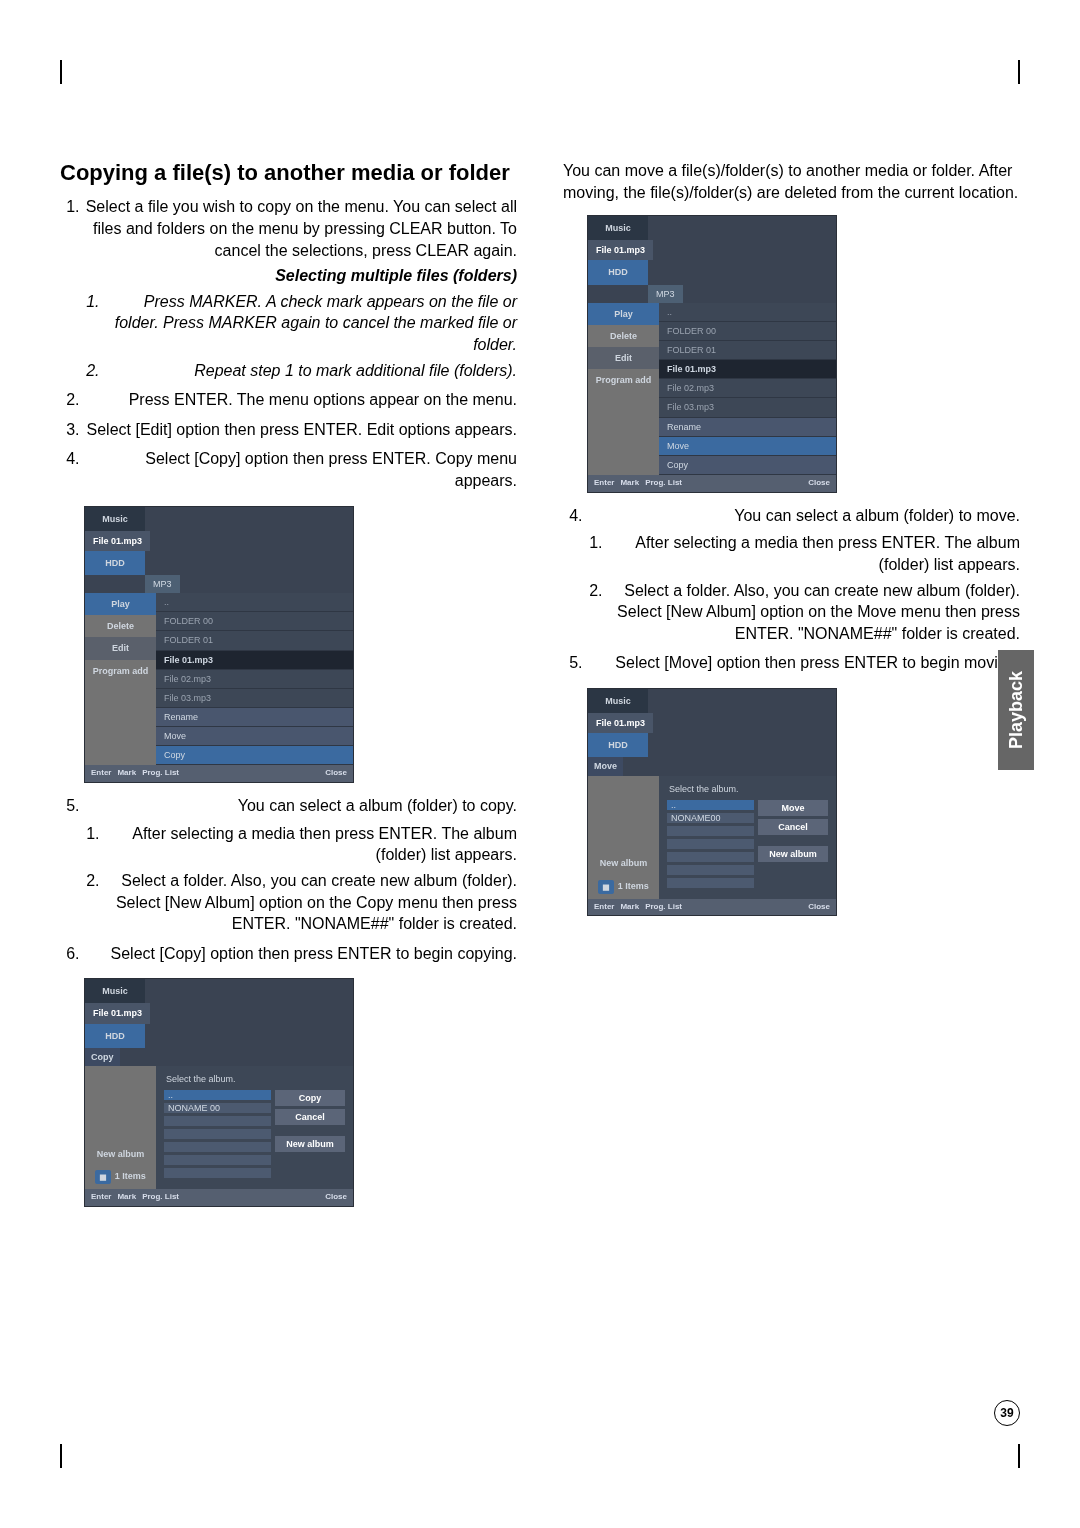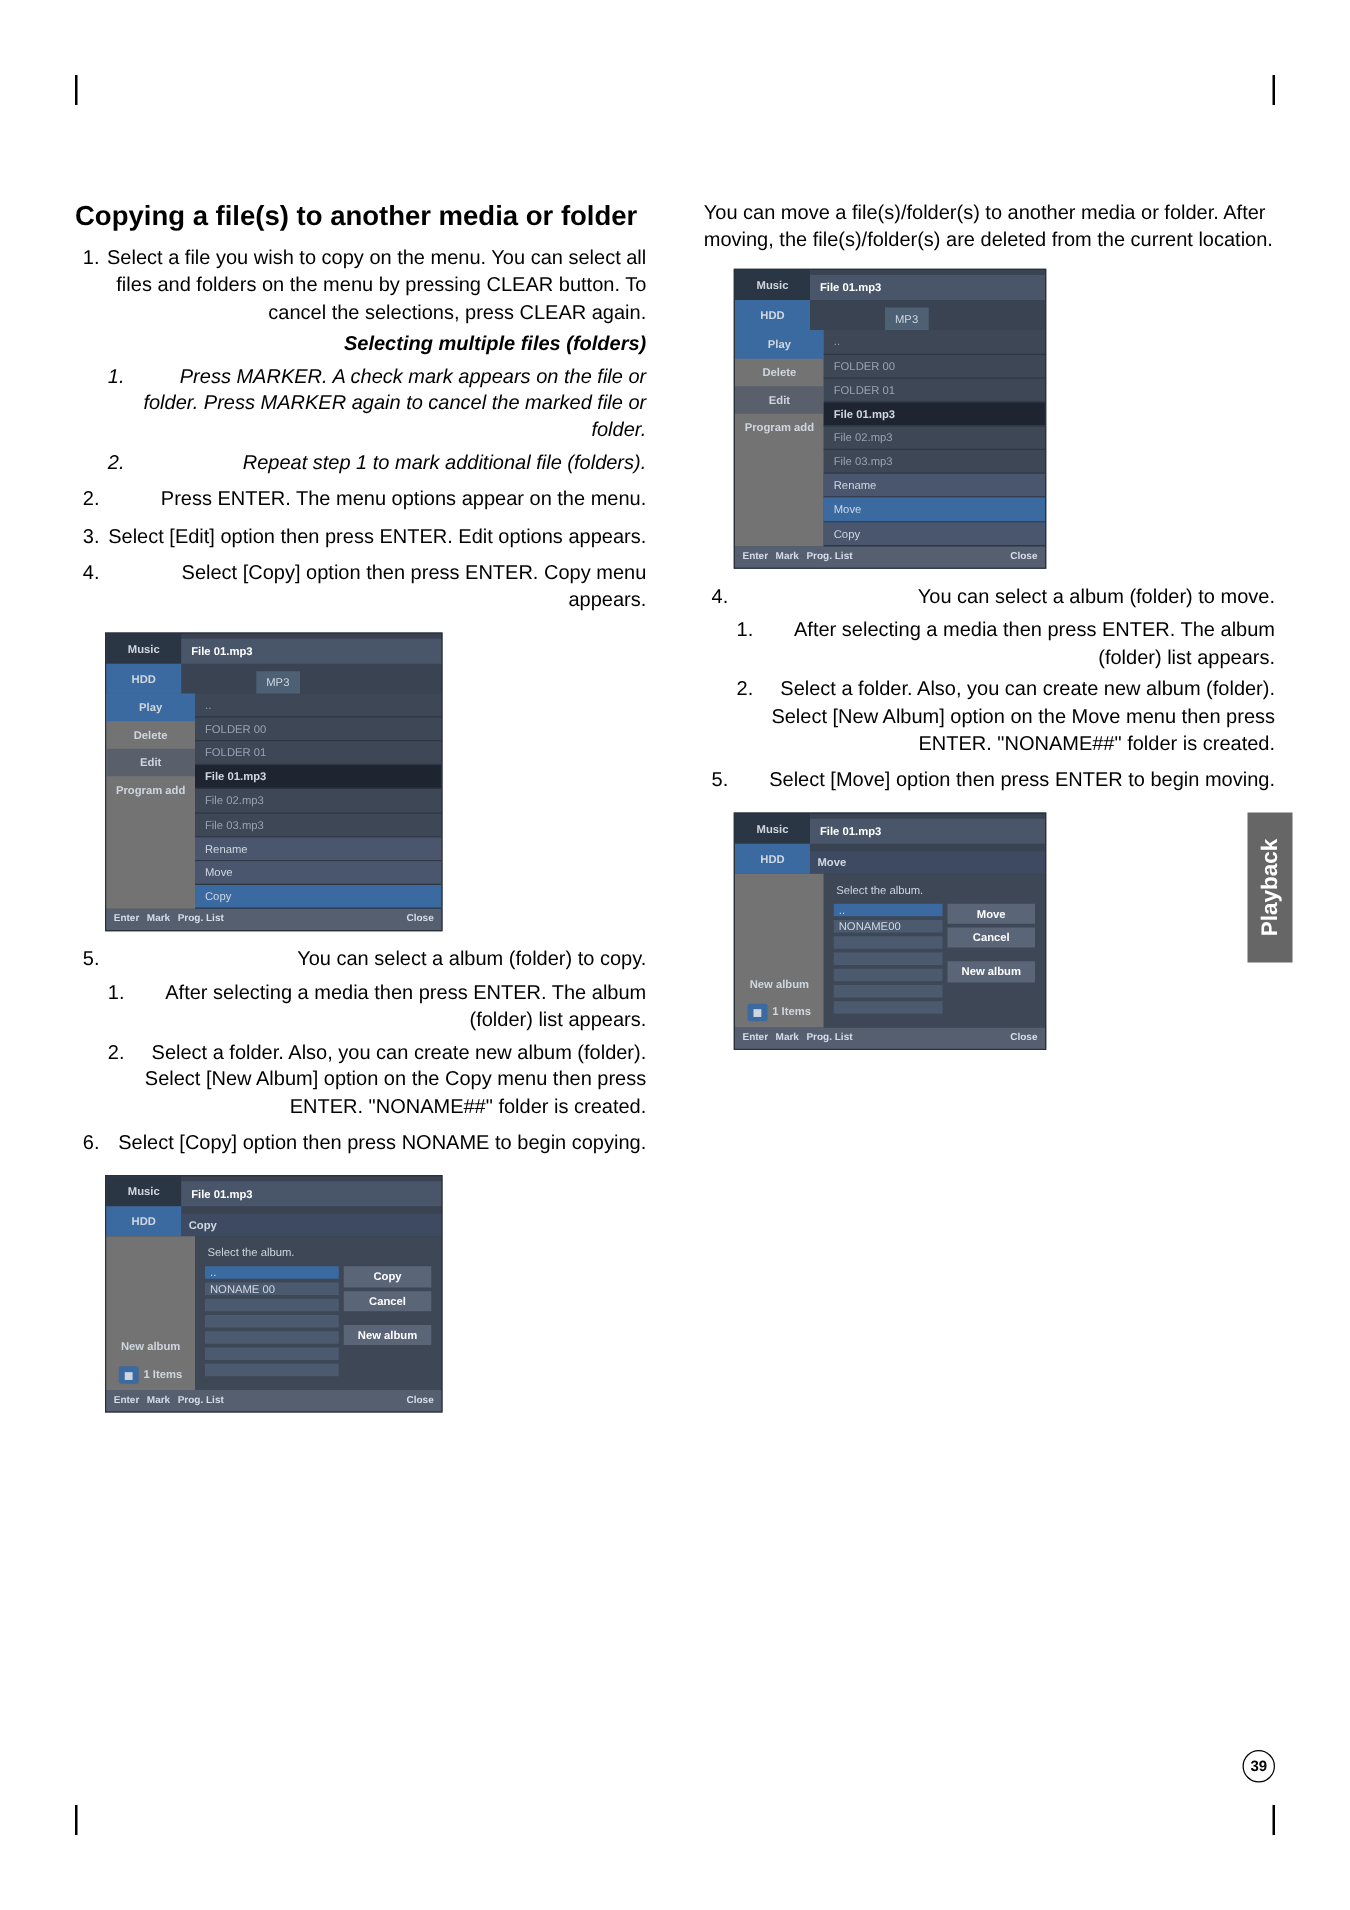--- a/index.html
+++ b/index.html
@@ -59,21 +59,21 @@
     width: 26px; height: 26px; border: 1.5px solid #000; border-radius: 50%;
     display: flex; align-items: center; justify-content: center;
     font-size: 12px; font-weight: bold;
   }
 
   
   .ui-shot {
     width: 270px; background:#3a4352; color:#d0d8e2; font-size: 9px;
     border:1px solid #2a2f38; margin:8px 0 12px 24px;
   }
-  .ui-shot .header { display:flex; align-items:flex-end; }
+  .ui-shot .header { display:flex; align-items:flex-start;flex-direction:column; }
   .ui-shot .hdr-left {
     background:#2b3644; padding:6px 8px; font-weight:bold; color:#cfd6df;
     width:60px; text-align:center;
   }
   .ui-shot .hdr-right { background:#495568; padding:4px 8px; flex:1; font-weight:bold; color:#fff; }
   .ui-shot .sub-bar { background:#4d6074; padding:3px 8px; margin-left:60px; }
   .ui-shot .body { display:flex; }
   .ui-shot .side { width:71px; background:#737373; }
   .ui-shot .side-item { padding:5px 6px; color:#cfd6df; font-weight:bold; text-align:center; }
   .ui-shot .side-item.hl { background:#3b6aa0; }
@@ -168,21 +168,21 @@
     </div>
 
     <ol class="steps" start="5">
       <li>
         <span>You can select a album (folder) to copy.</span>
         <ol class="sub">
           <li>After selecting a media then press ENTER. The album (folder) list appears.</li>
           <li>Select a folder. Also, you can create new album (folder). Select [New Album] option on the Copy menu then press ENTER. "NONAME##" folder is created.</li>
         </ol>
       </li>
-      <li>Select [Copy] option then press NONAME to begin copying.</li>
+      <li>Select [Copy] option then press ENTER to begin copying.</li>
     </ol>
 
     <div class="ui-shot copymove">
       <div class="header">
         <div class="hdr-left">Music</div>
         <div class="hdr-right">File 01.mp3</div>
       </div>
       <div class="header">
         <div class="hdr-left" style="background:#3b6aa0">HDD</div>
         <div class="title-bar" style="flex:1">Copy</div>

